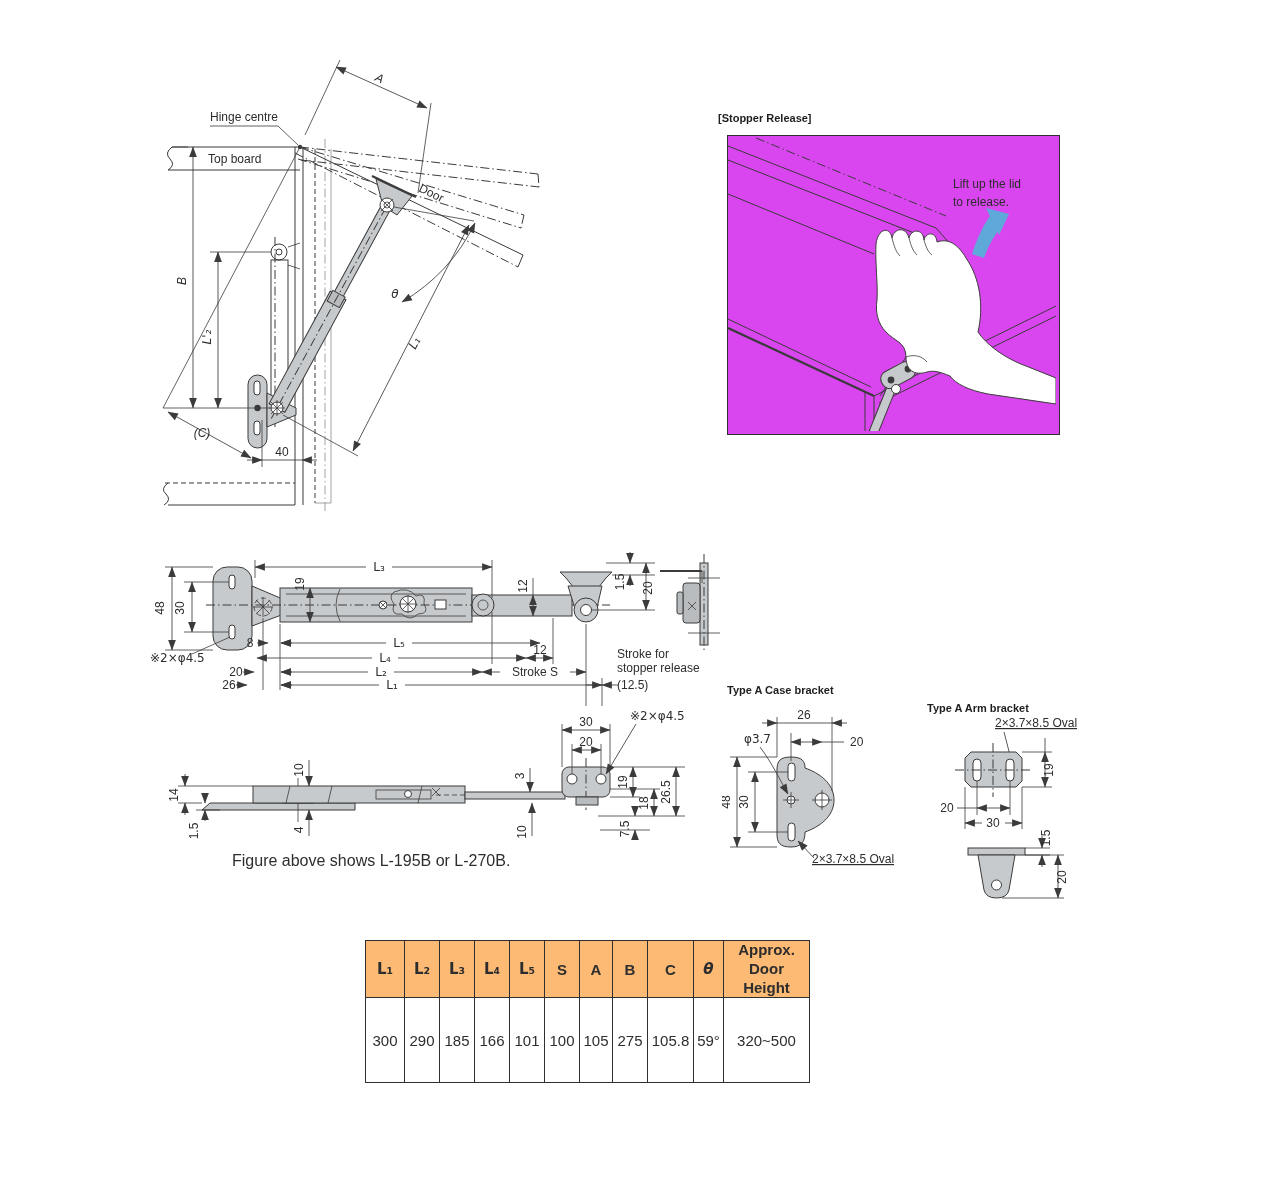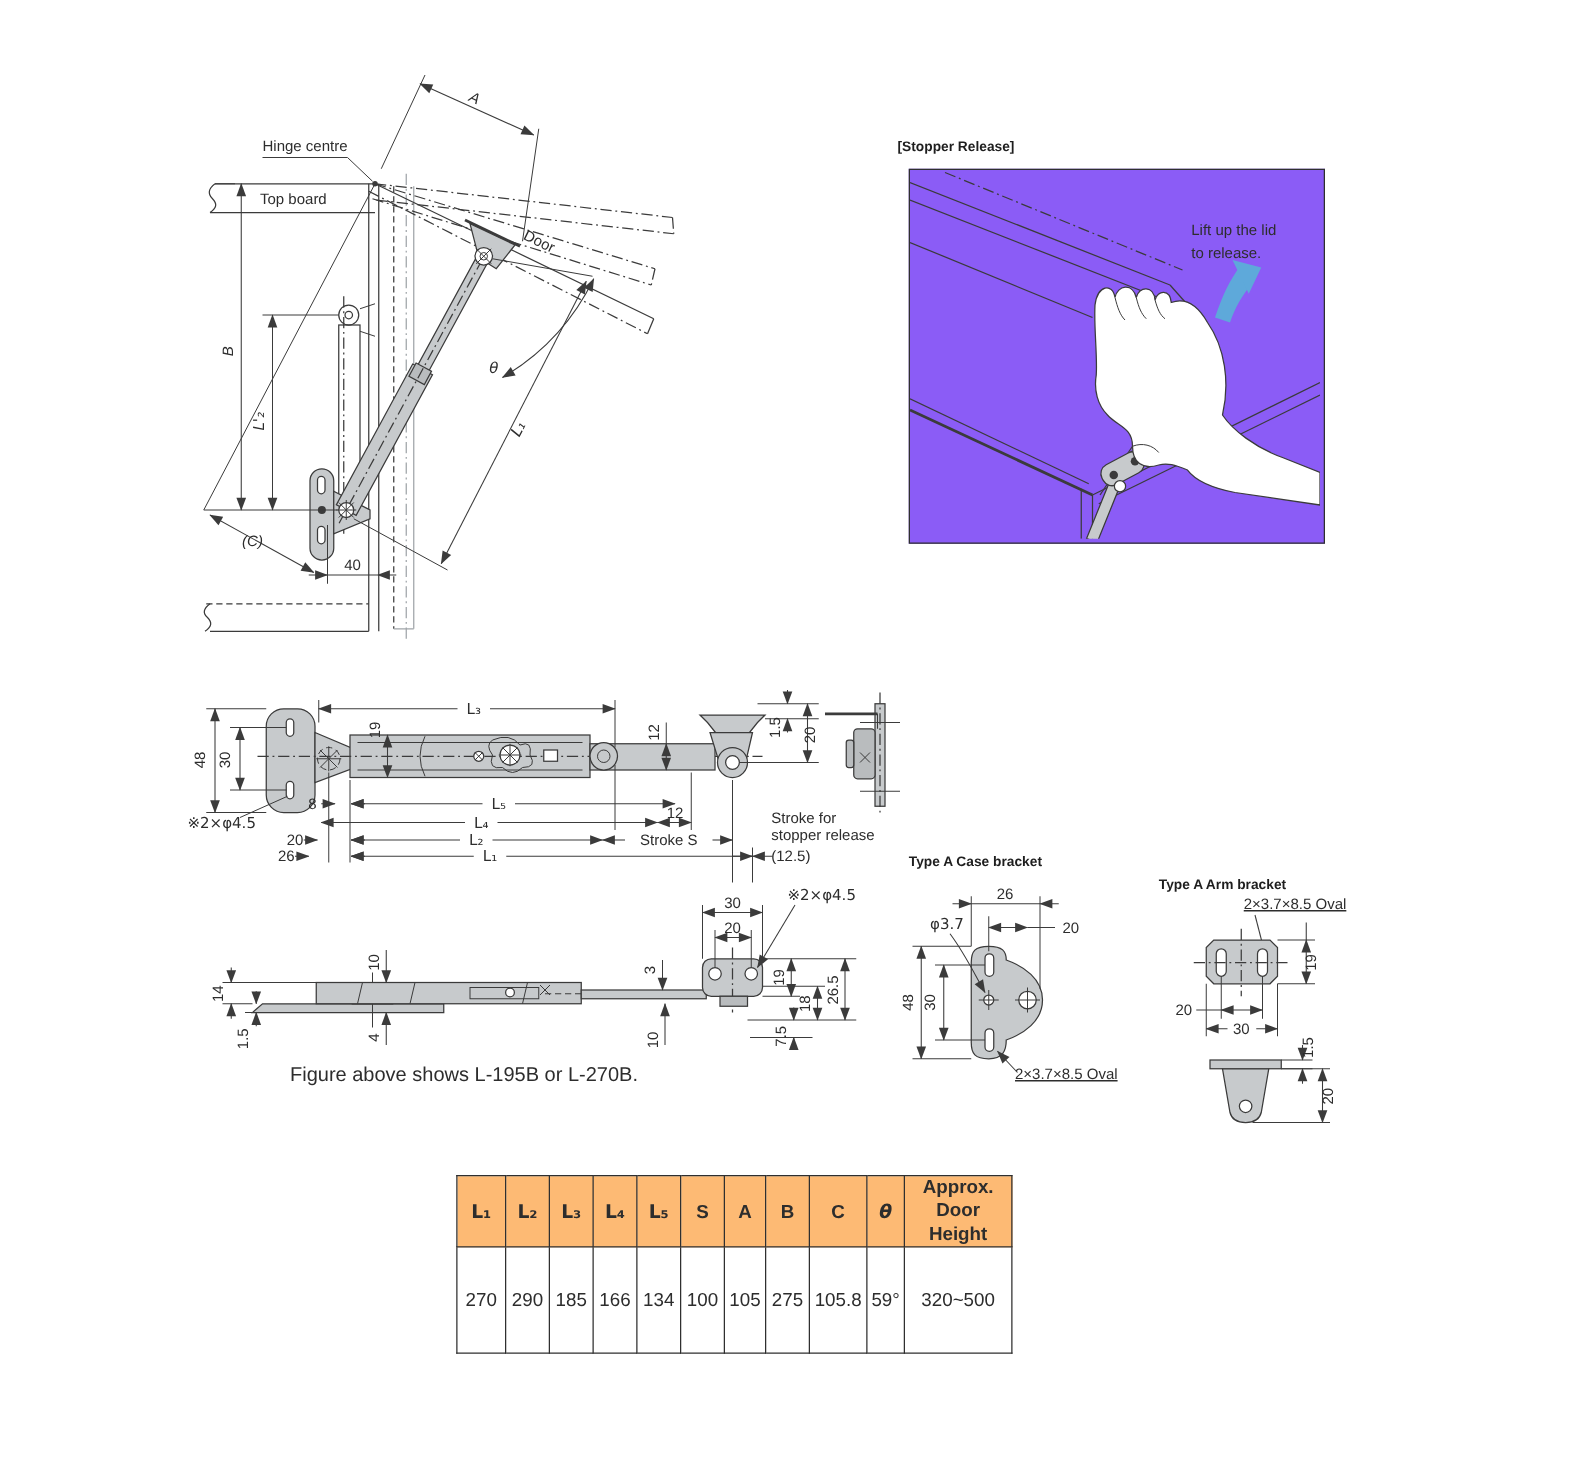--- a/index.html
+++ b/index.html
@@ -24,21 +24,21 @@
   .gry{stroke:#9fa4a8;}
   
   table.spec{border-collapse:collapse;table-layout:fixed;}
   table.spec th,table.spec td{border:1.6px solid #2f2f2f;text-align:center;vertical-align:middle;
      font-size:15px;padding:0;}
   table.spec th{background:#fdba74;font-weight:bold;height:54px;}
   table.spec td{height:84px;font-weight:normal;background:#fff;}
   th.small{font-size:12.5px;white-space:pre-line;line-height:1.25;}
   th.theta,td.theta{font-style:italic;font-family:"DejaVu Sans",sans-serif;}
   th.sub{font-family:"DejaVu Sans",sans-serif;}
-  .srbox{border:1.6px solid #2f2f2f;background:#8b5cf6;}
+  .srbox{border:1.6px solid #2f2f2f;background:#d946ef;}
 </style>
 </head>
 <body>
 
 <div class="canvas">
 
   <svg class="abs" style="left:150px;top:55px" width="470" height="470" viewBox="0 0 470 470">
     <defs>
       <marker id="arM" viewBox="0 0 10 8" markerWidth="11" markerHeight="9" refX="9.5" refY="4" orient="auto-start-reverse" markerUnits="userSpaceOnUse">
         <path d="M0.5,0.5 L10,4 L0.5,7.5 z" fill="#3b3b3b"></path>
@@ -579,25 +579,25 @@
       <th class="sub">L₅</th>
       <th>S</th>
       <th>A</th>
       <th>B</th>
       <th>C</th>
       <th class="theta">θ</th>
       <th class="small">Approx.
 Door Height</th>
     </tr>
     <tr>
-      <td>270</td>
+      <td>300</td>
       <td>290</td>
       <td>185</td>
       <td>166</td>
-      <td>134</td>
+      <td>101</td>
       <td>100</td>
       <td>105</td>
       <td>275</td>
       <td>105.8</td>
       <td>59°</td>
       <td>320~500</td>
     </tr>
   </tbody>
     </table>
 

